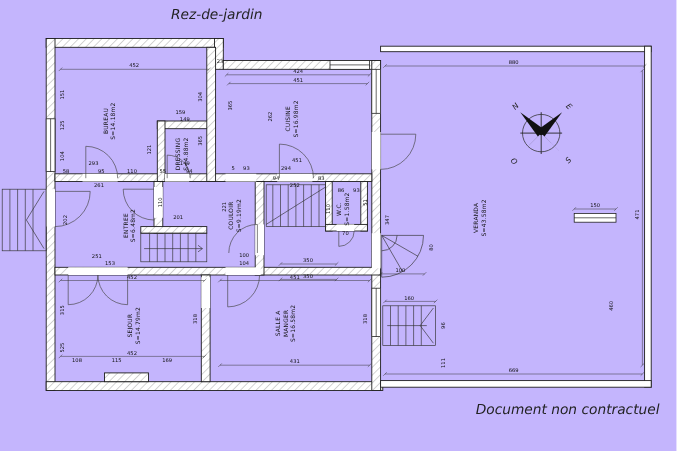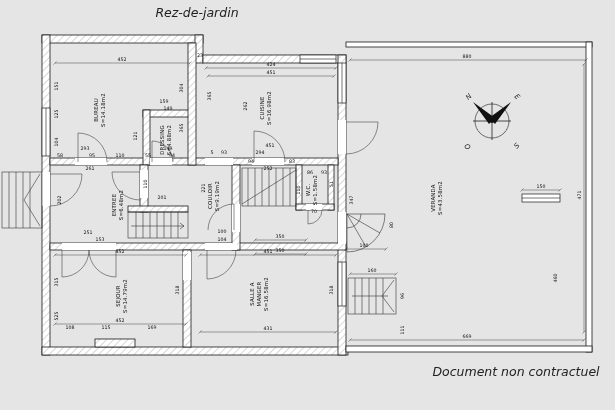--- a/index.html
+++ b/index.html
@@ -1,16 +1,16 @@
 <!DOCTYPE html>
 <html><head>
 <meta charset="utf-8">
 <style>
   html,body{margin:0;padding:0;background:#fff;}
-  #stage{position:relative;width:615px;height:410px;background:#e5e5e5;overflow:hidden;
+  #stage{position:relative;width:615px;height:410px;background:#c4b5fd;overflow:hidden;
          font-family:"DejaVu Sans",sans-serif;}
   svg{display:block;}
   text{font-family:"DejaVu Sans",sans-serif;fill:#1a1a1a;}
   .title-text{font-size:12.5px;font-style:italic;fill:#222;}
   .footer-text{font-size:12.5px;font-style:italic;fill:#222;}
   .dim{font-size:4.7px;fill:#111;}
   .room{font-size:5.4px;fill:#111;letter-spacing:.2px;}
   .compass-letter{font-size:7px;font-style:italic;fill:#222;}
   .wall{fill:url(#hatch);stroke:#1a1a1a;stroke-width:0.8;}
   .gap{fill:#ffffff;stroke:none;}

